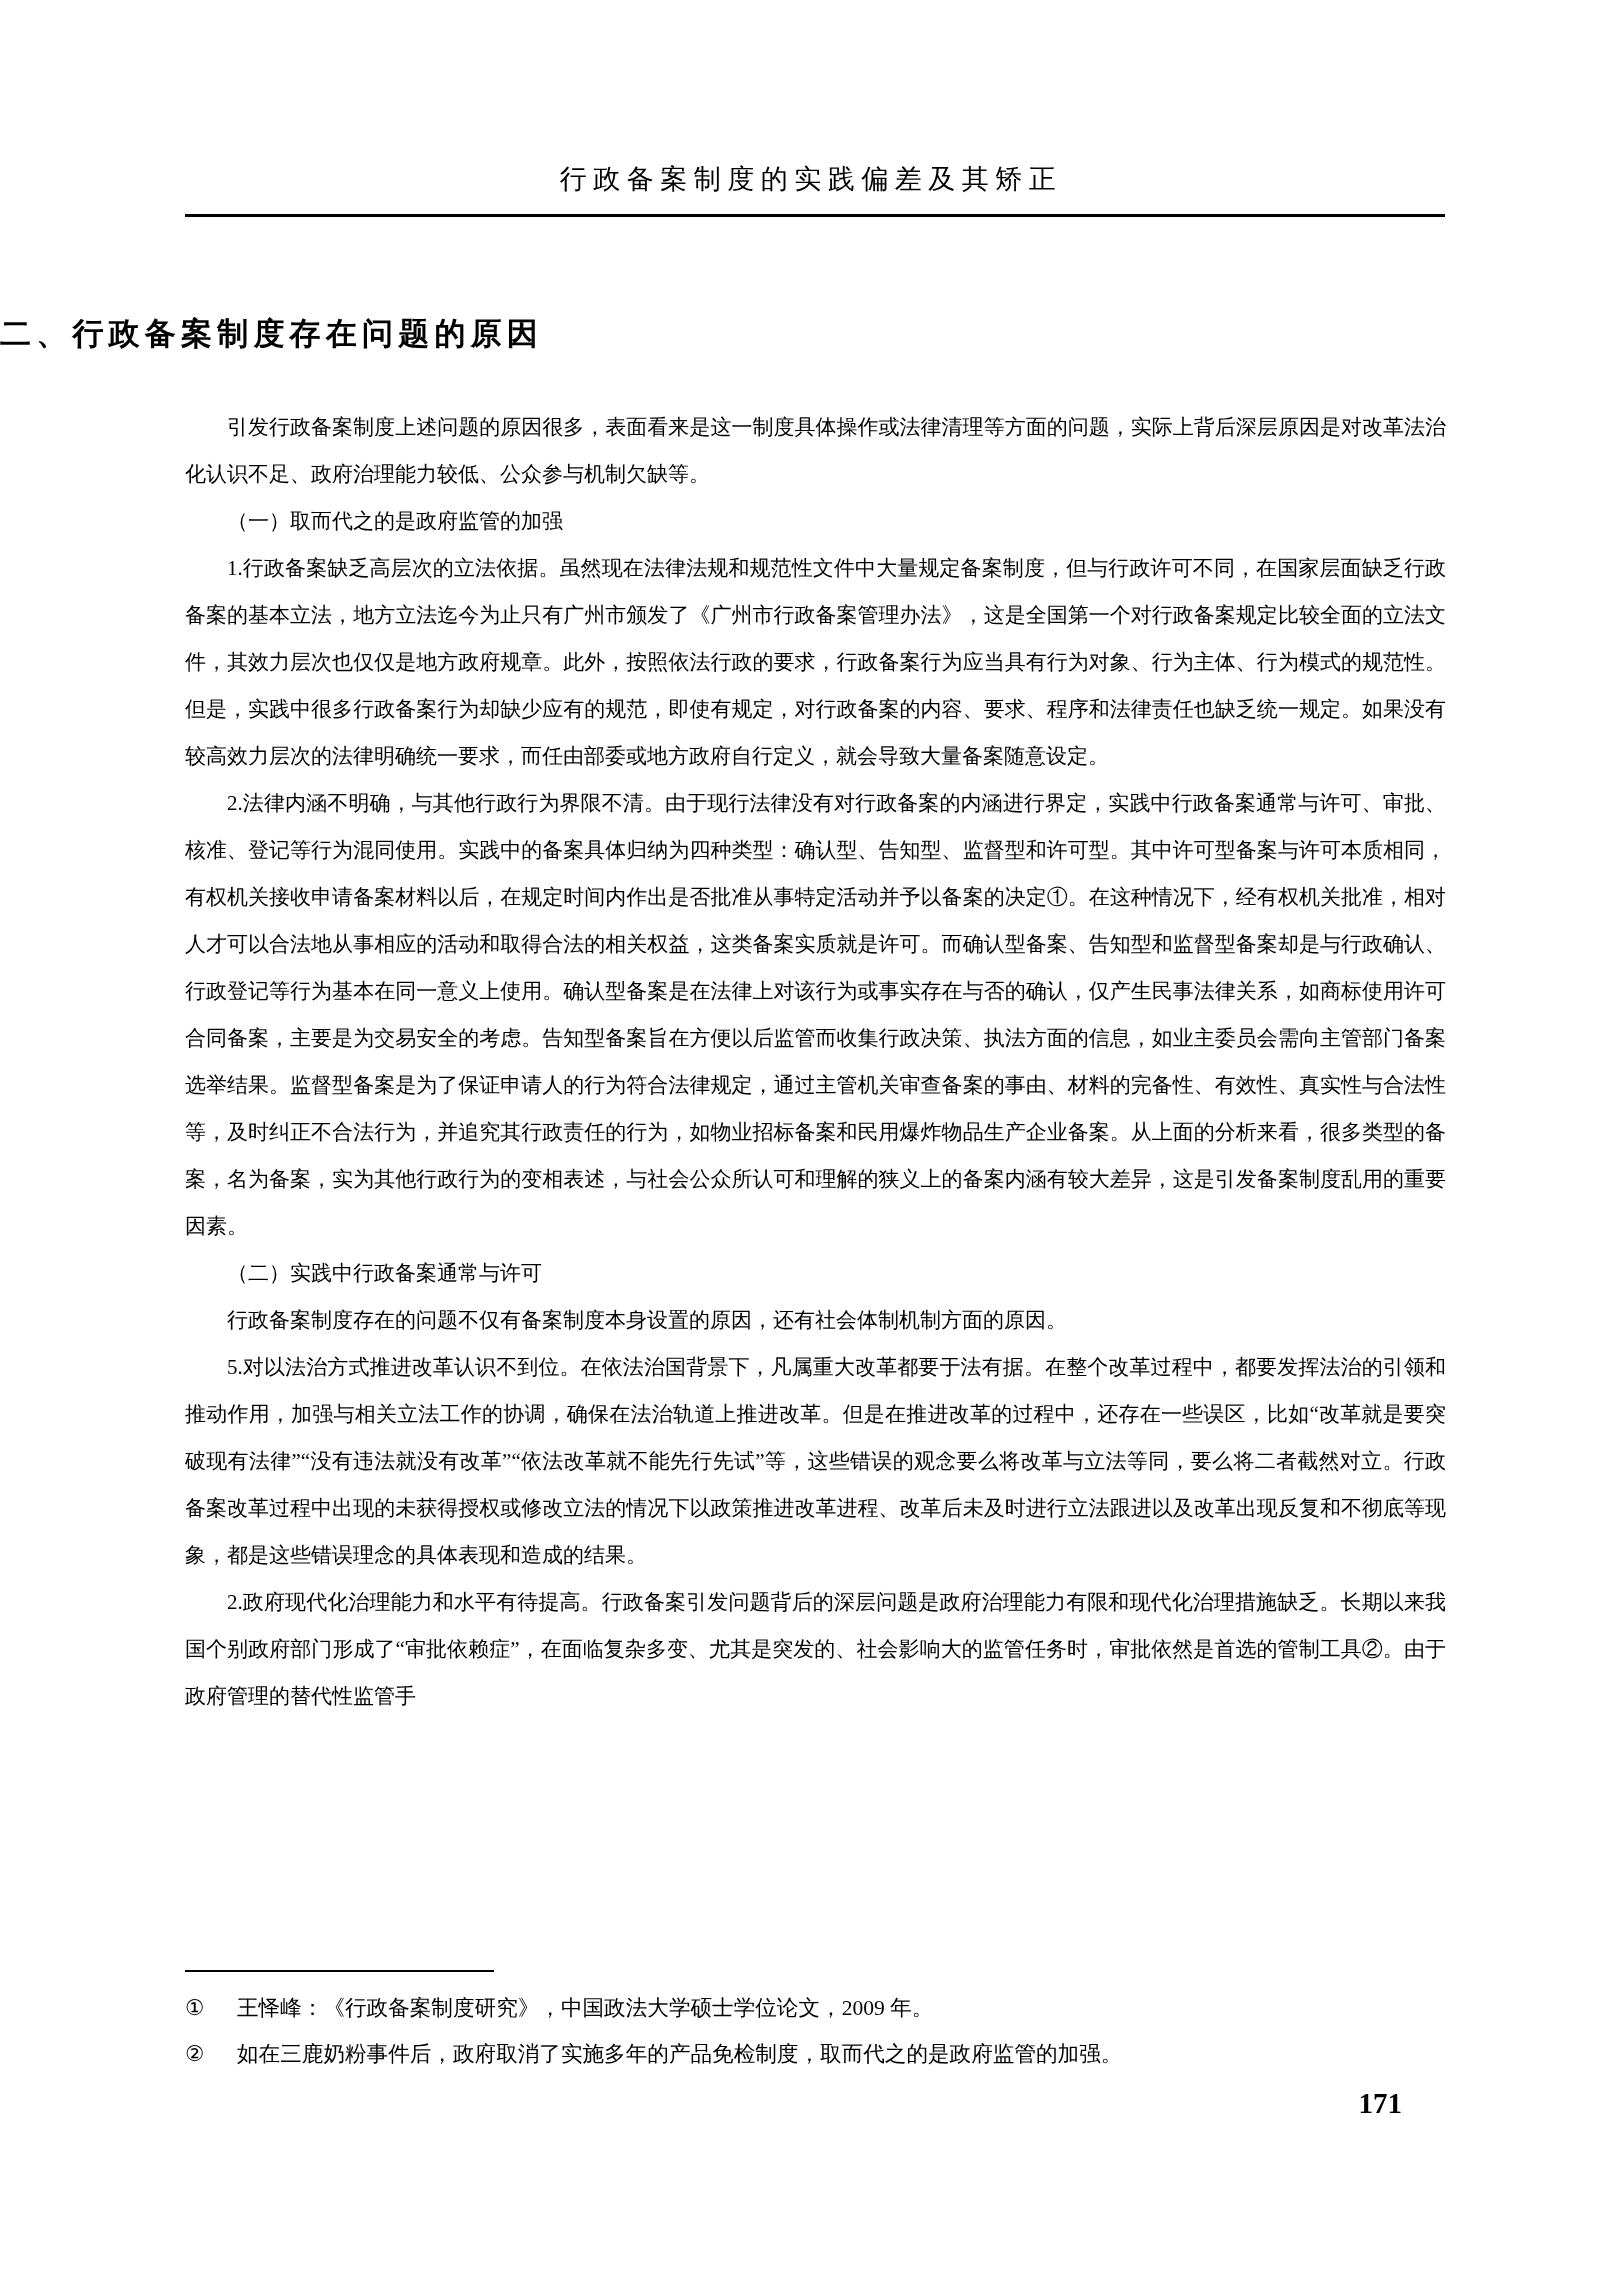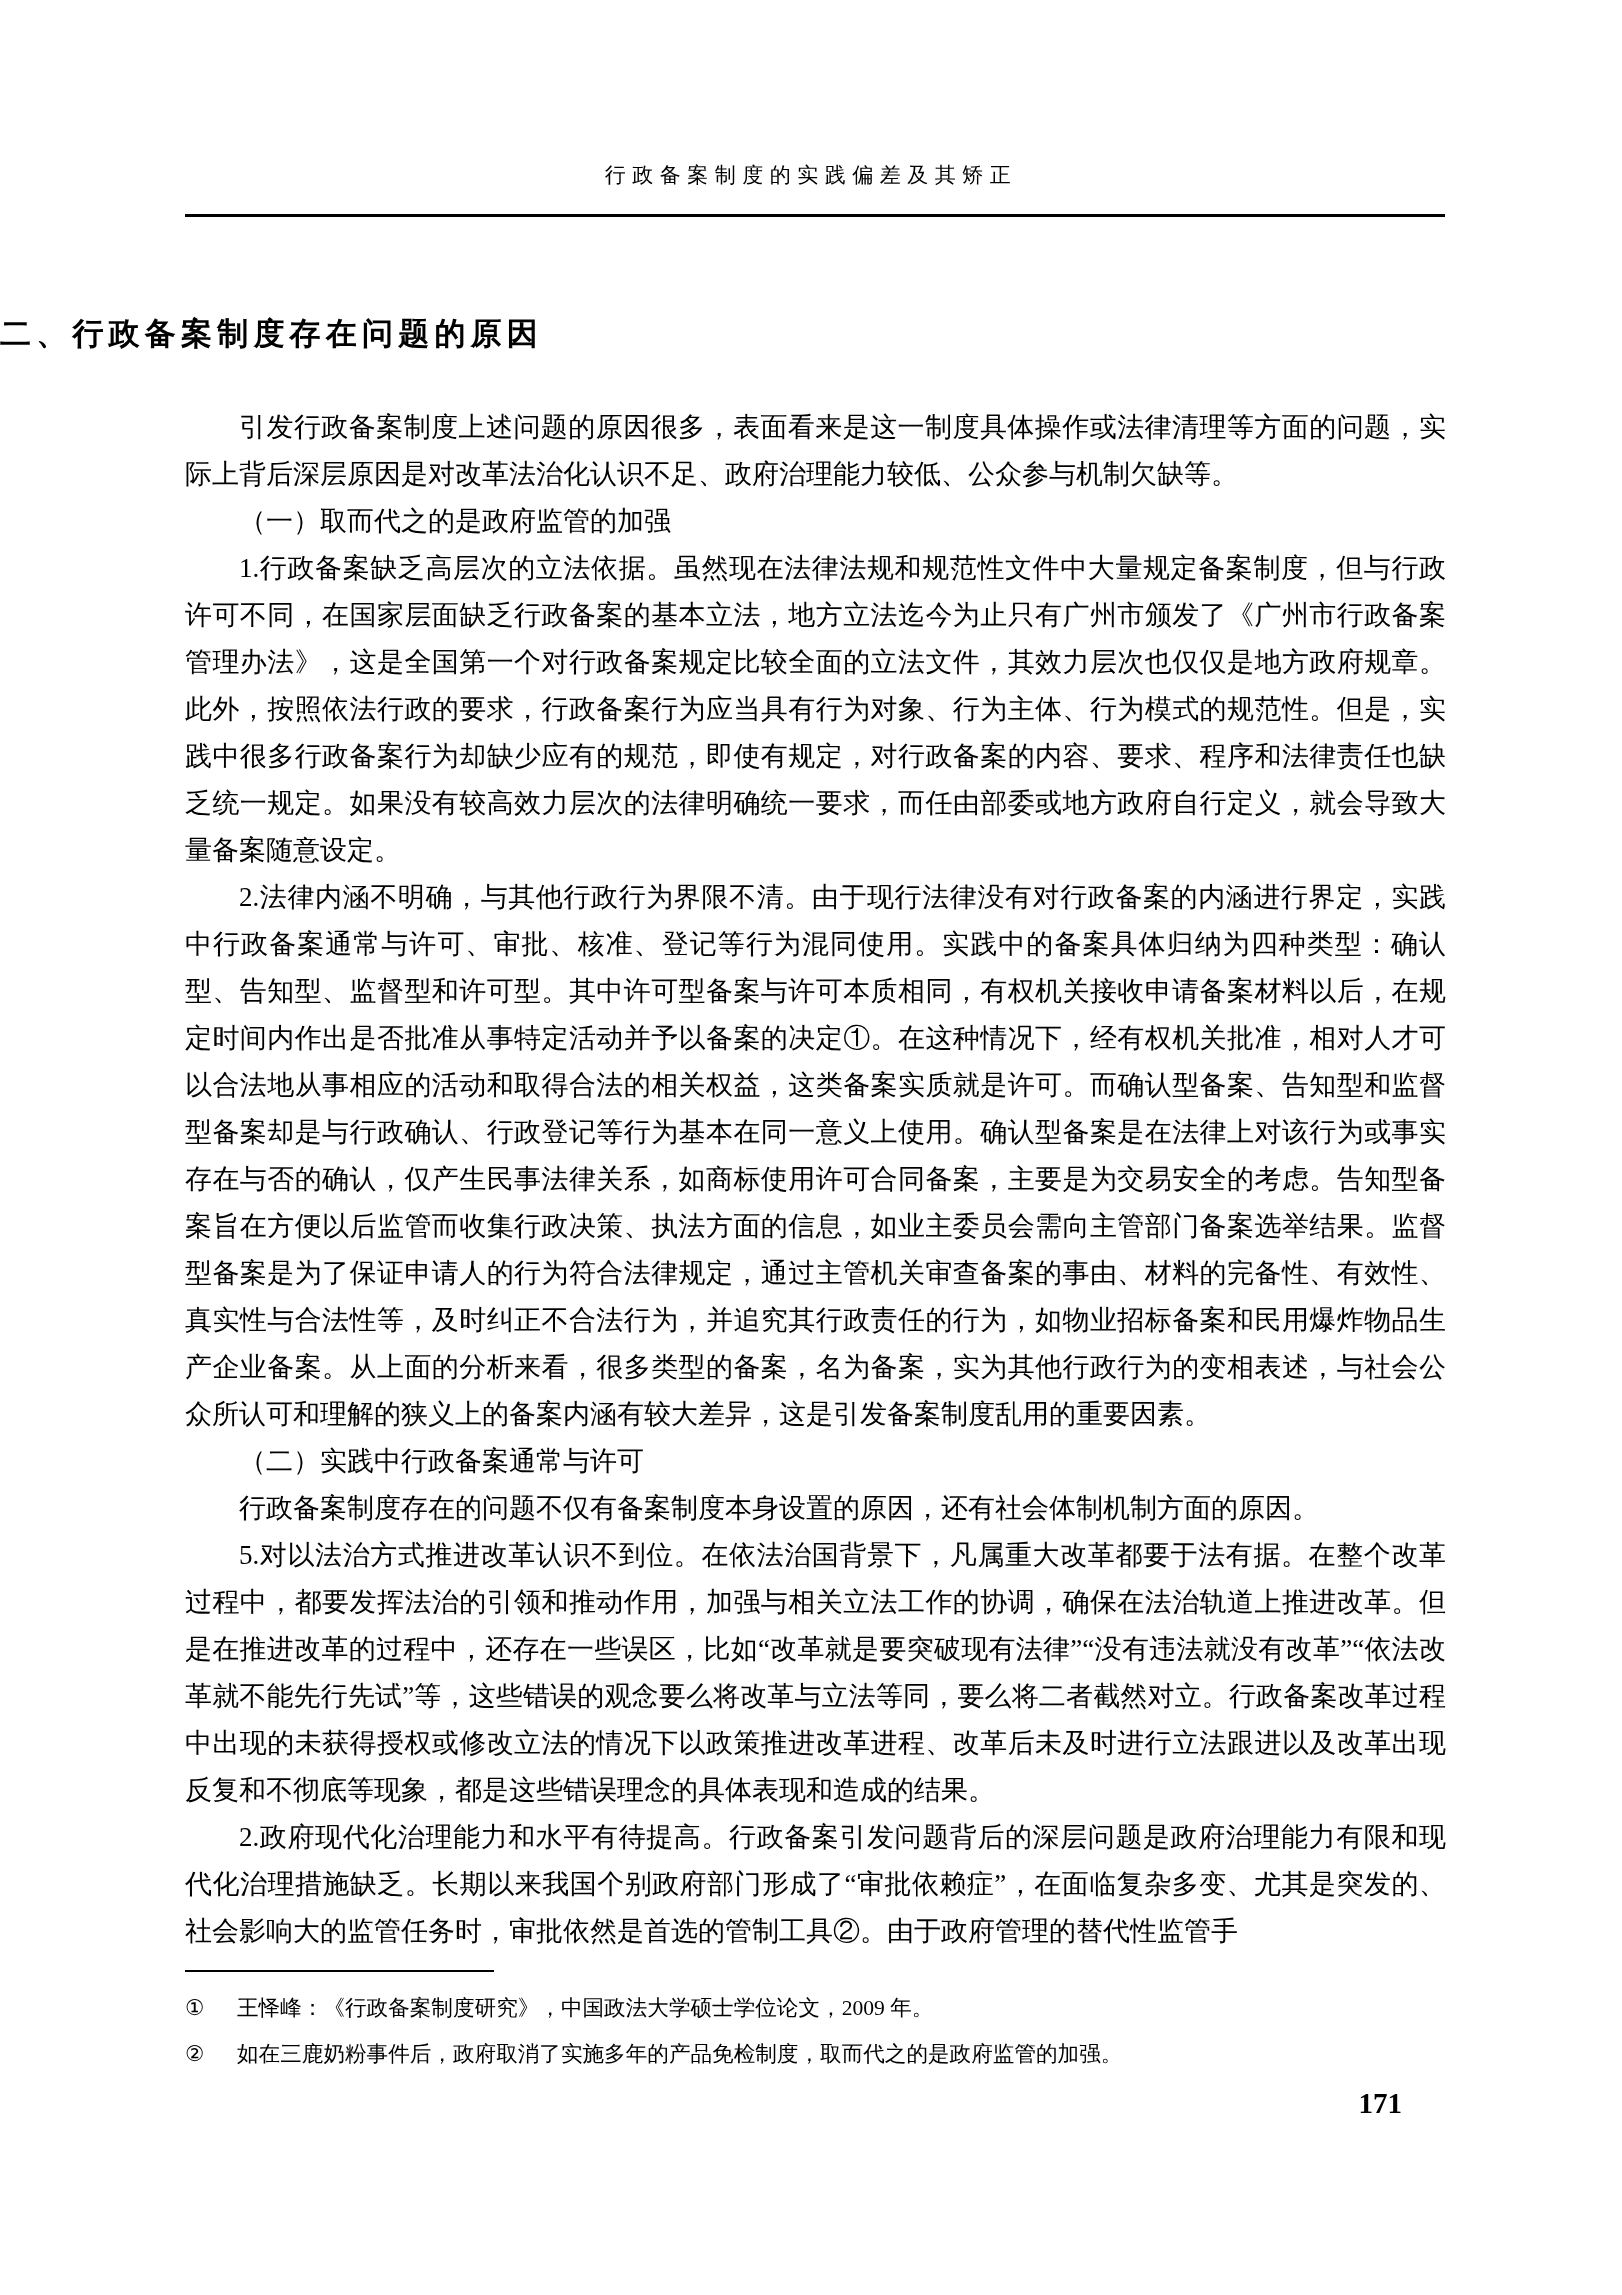--- a/index.html
+++ b/index.html
@@ -15,21 +15,21 @@
     position: absolute;
     inset: 0;
     background: #ffffff;
   }
   .running-head {
     position: absolute;
     top: 161px;
     left: 0;
     width: 100%;
     text-align: center;
-    font-size: 21px;
+    font-size: 27px;
     letter-spacing: 6.5px;
     font-family: Liberation Sans, sans-serif;
   }
   .head-rule {
     position: absolute;
     top: 214px;
     left: 185px;
     width: 1260px;
     height: 2.6px;
     background: #000000;
@@ -43,21 +43,21 @@
     text-align: left;
     font-size: 31px;
     font-weight: bold;
     letter-spacing: 5.2px;
   }
   .body-text {
     position: absolute;
     top: 404px;
     left: 185px;
     width: 1261px;
-    font-size: 27px;
+    font-size: 21px;
     line-height: 47px;
     text-align: justify;
   }
   .para {
     margin: 0;
     padding: 0;
     text-indent: 2em;
   }
   .footnotes {
     position: absolute;

